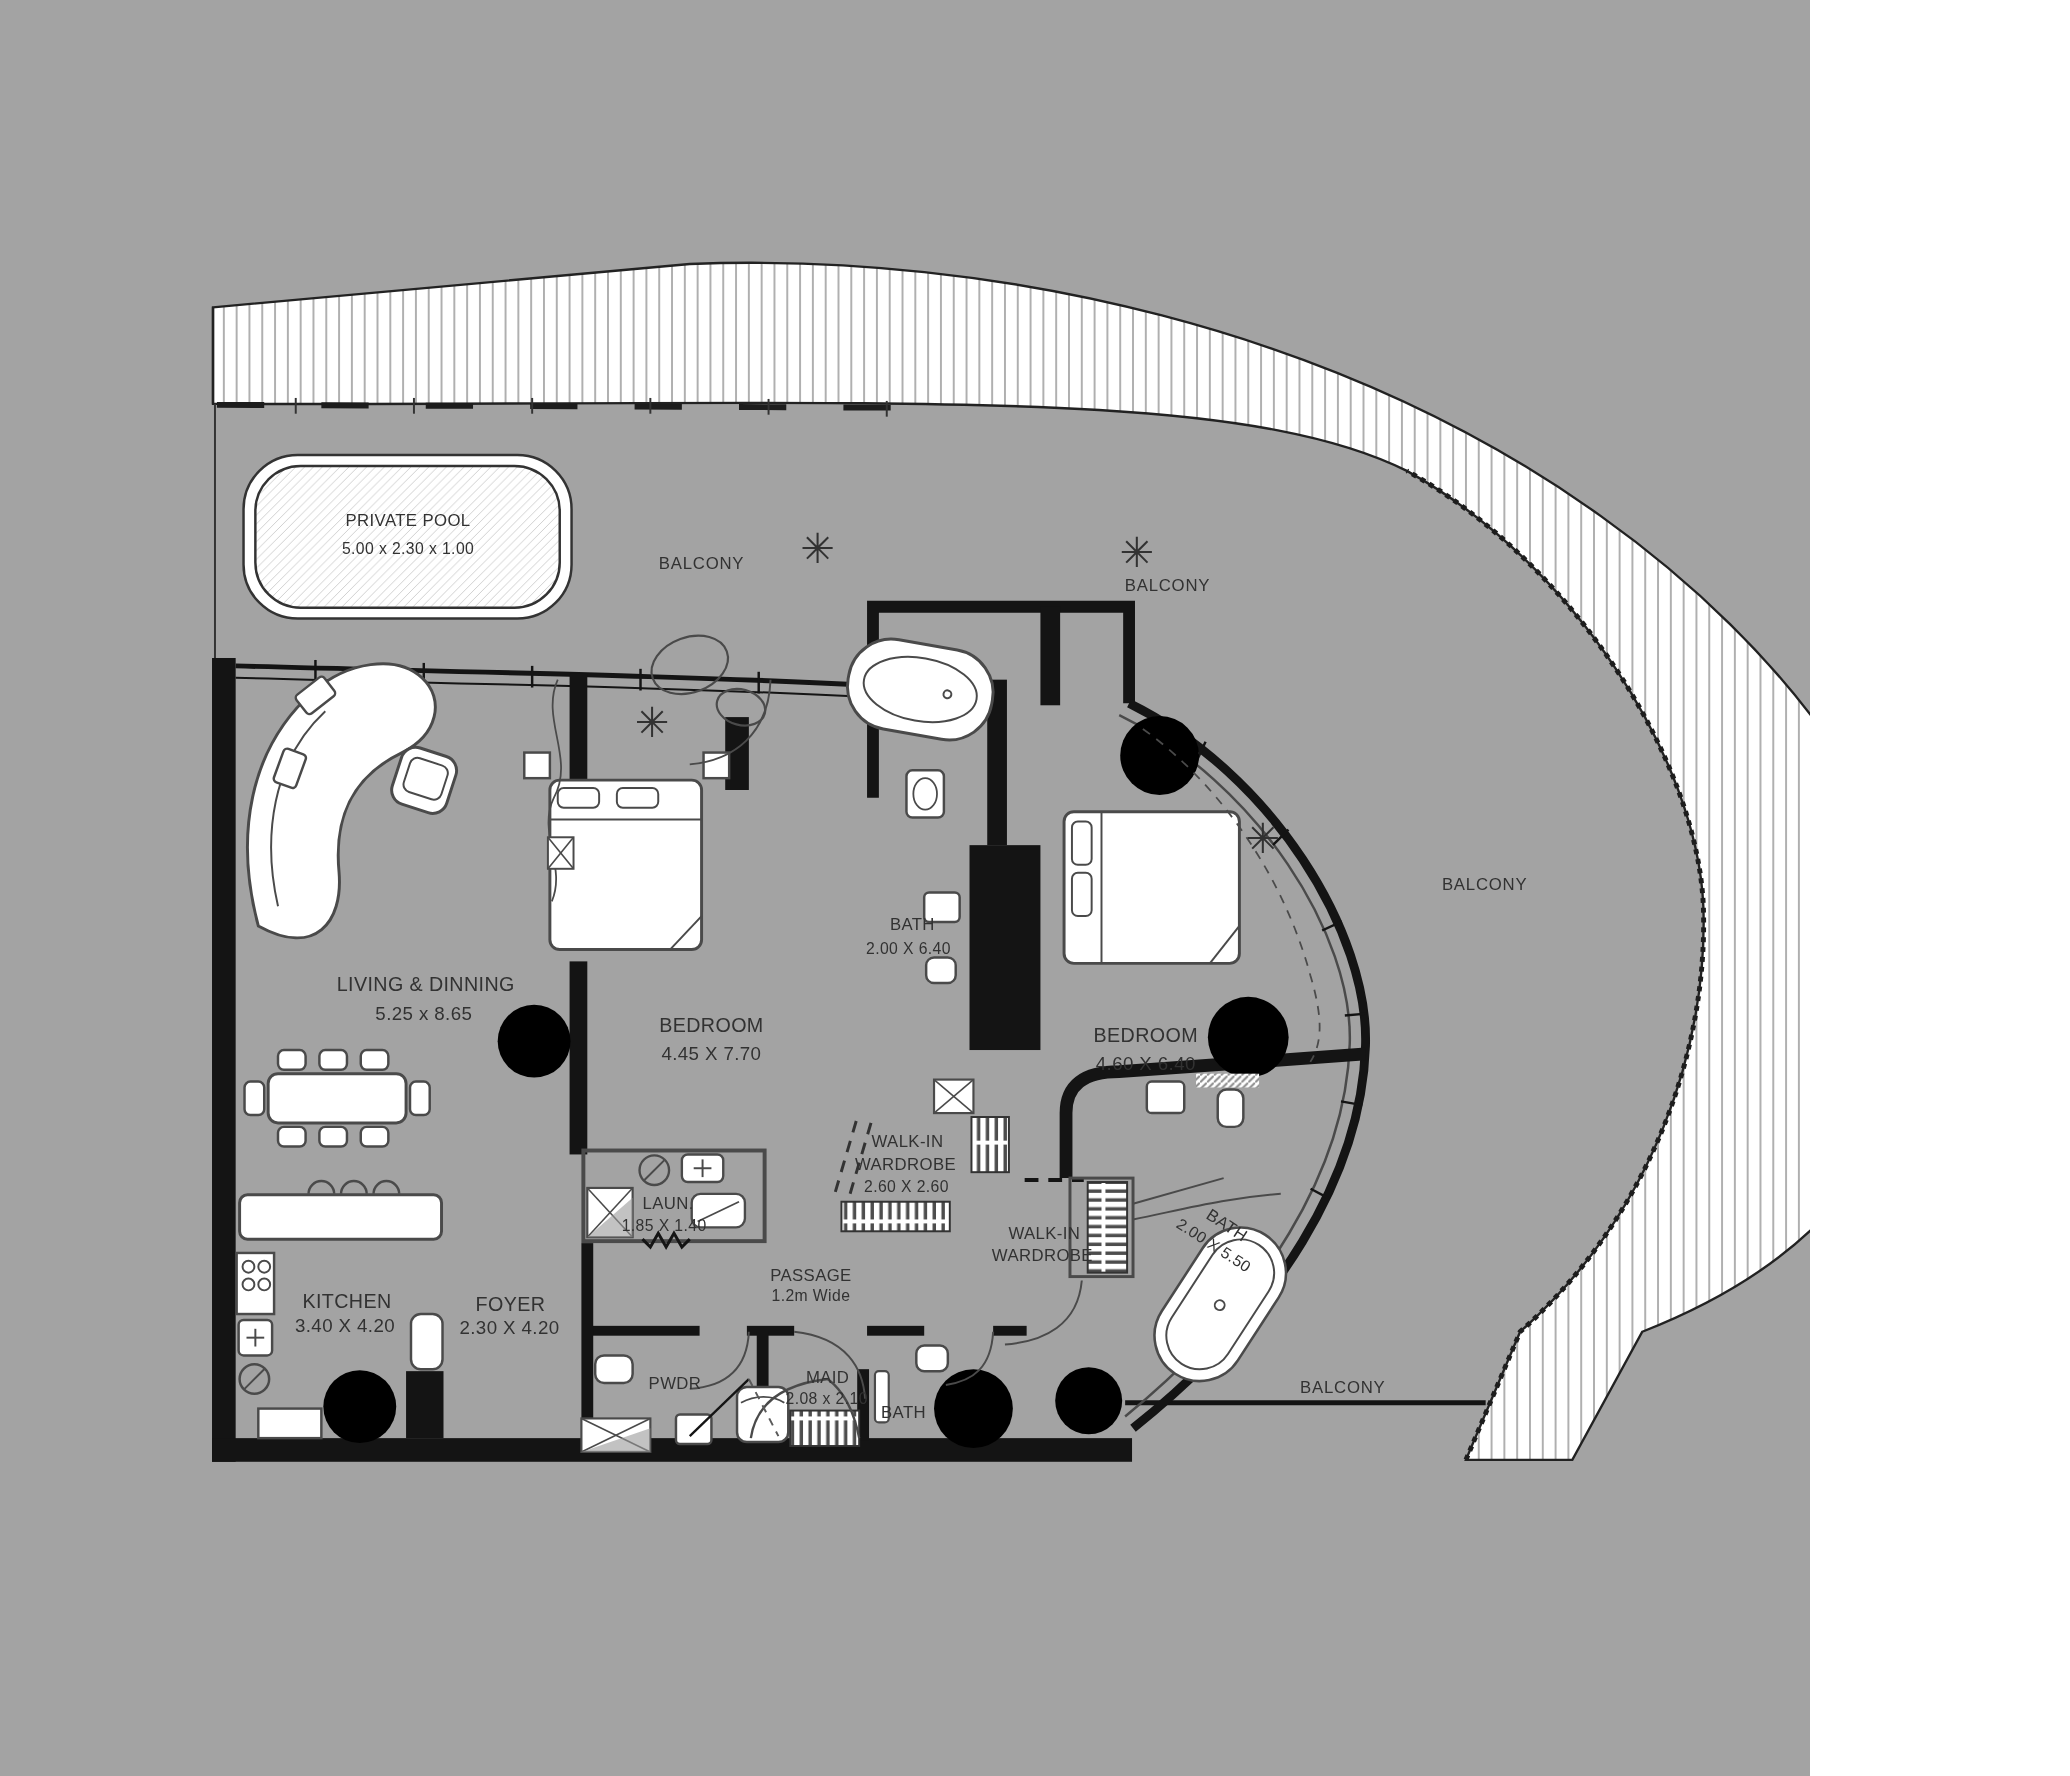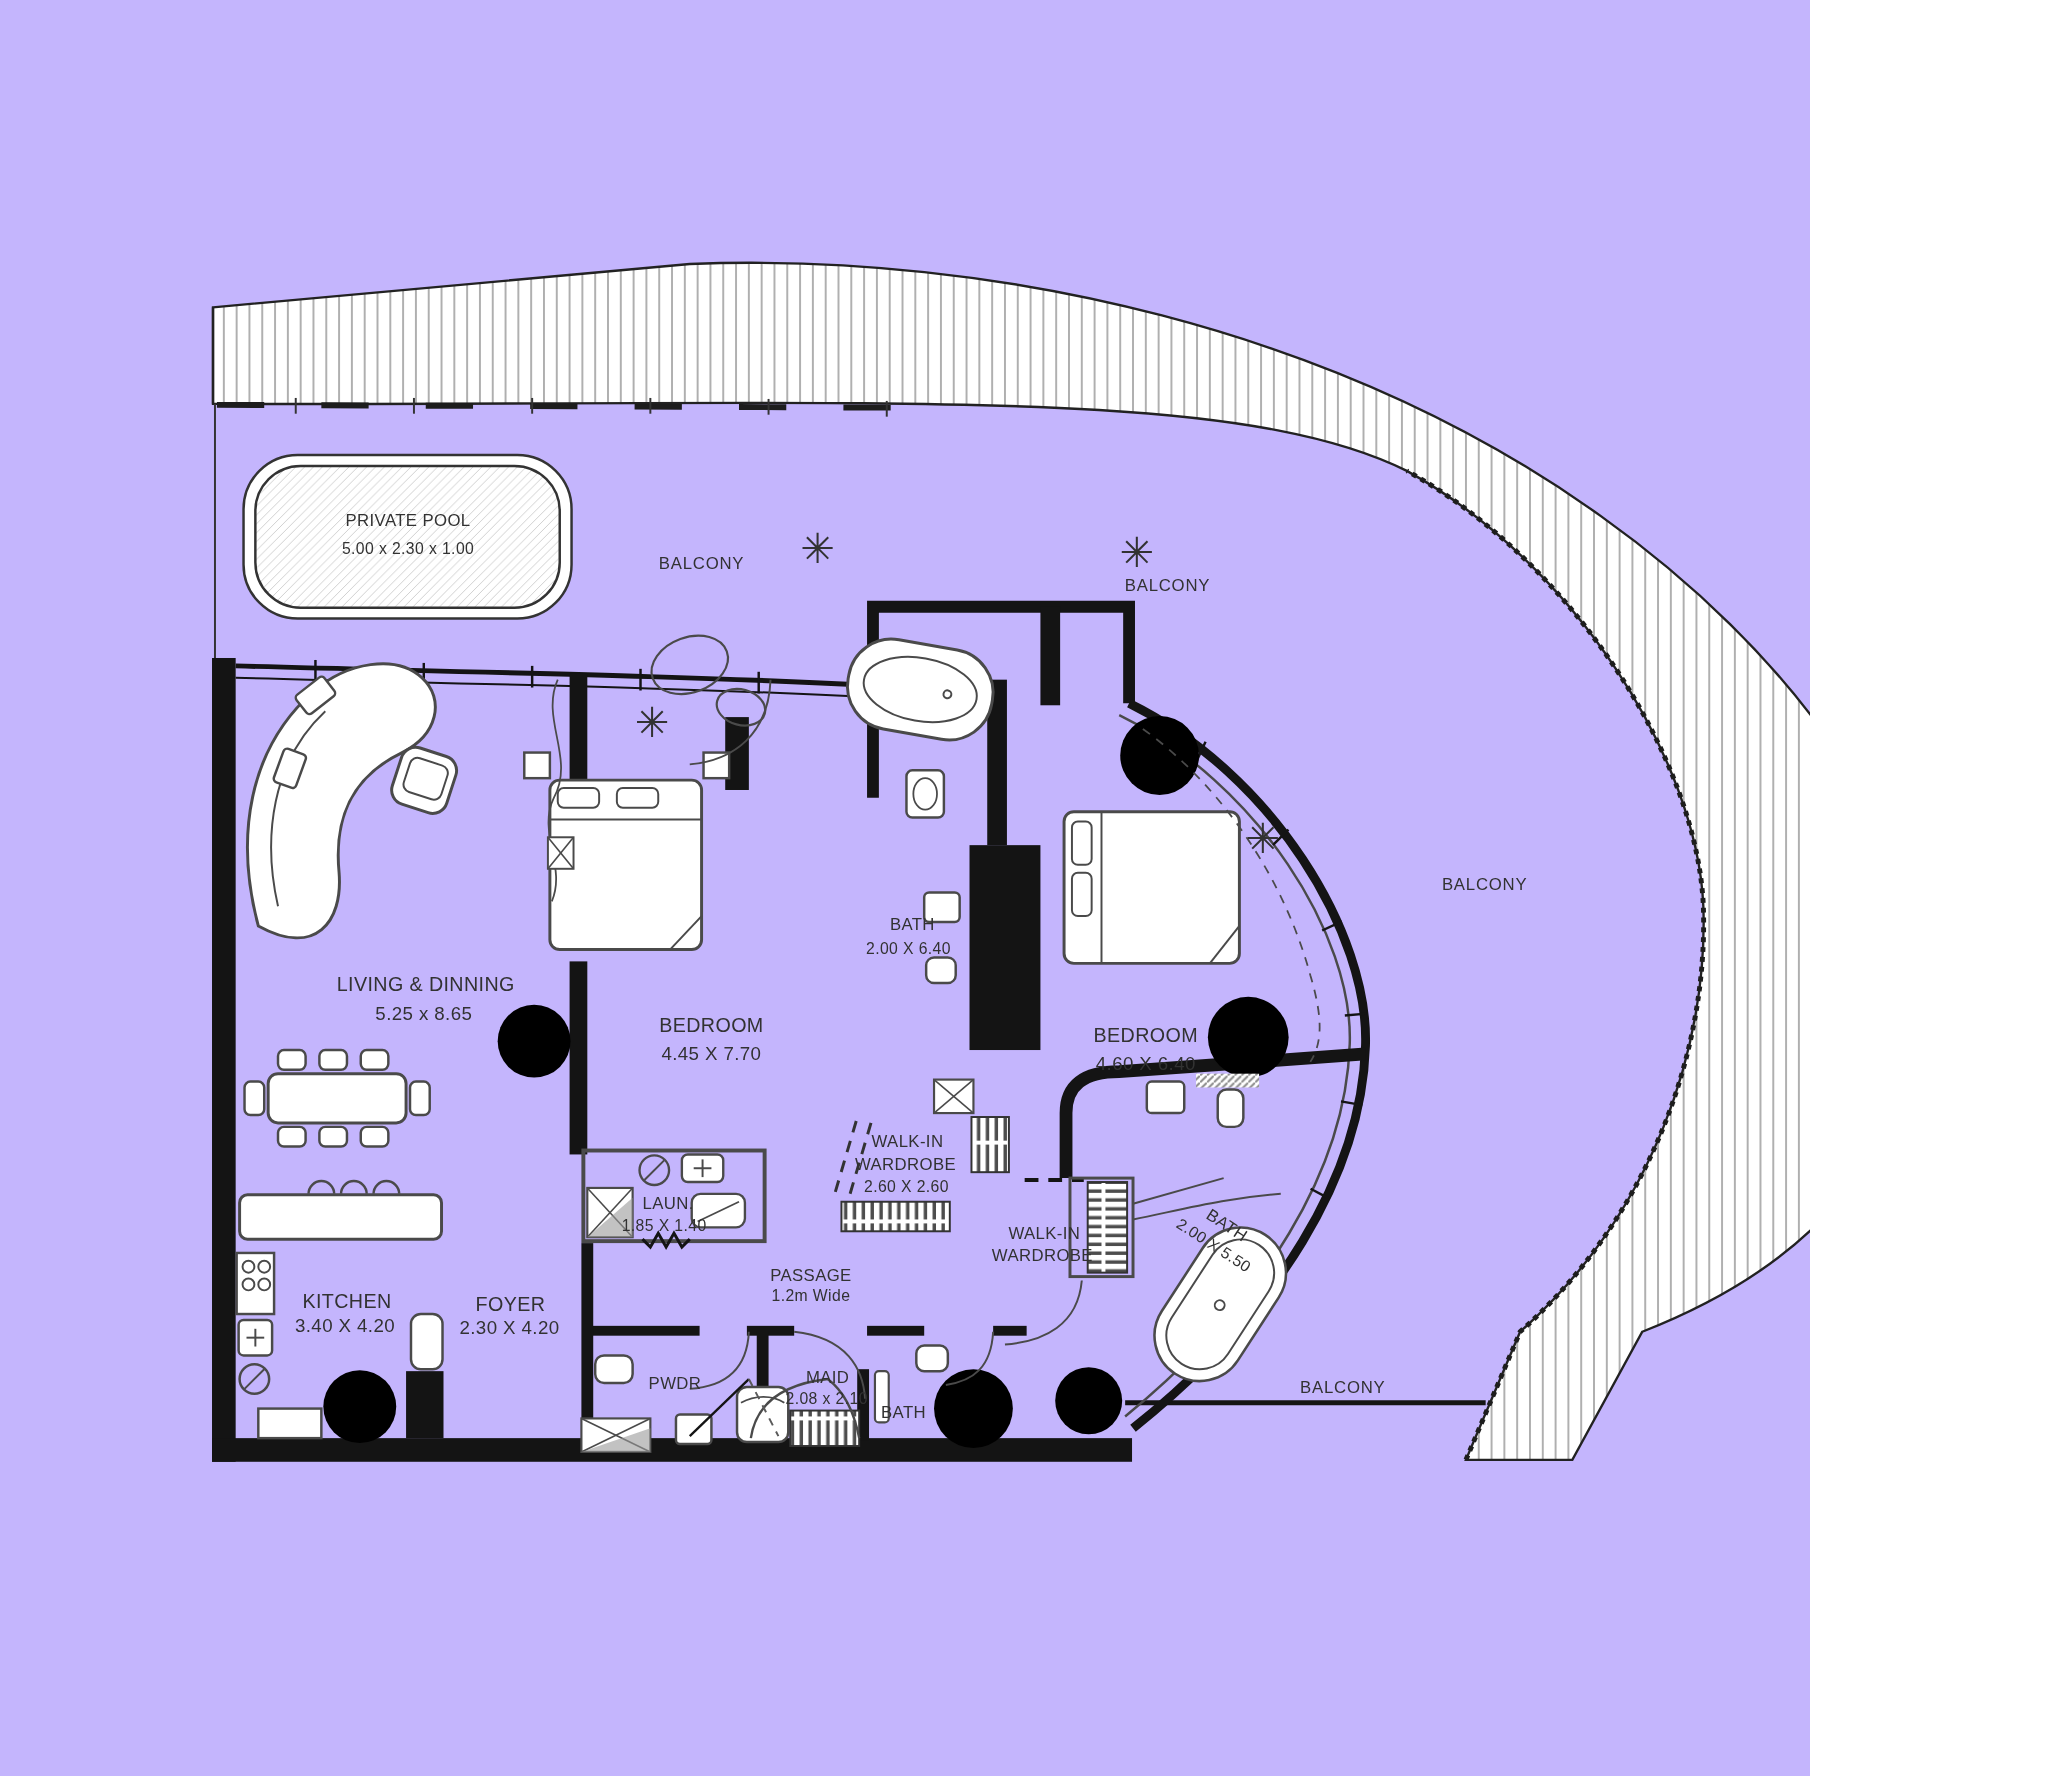--- a/index.html
+++ b/index.html
@@ -1,16 +1,16 @@
 <!DOCTYPE html>
 <html><head>
 <meta charset="utf-8">
 <style>
   html,body{margin:0;padding:0;background:#ffffff;}
-  .stage{position:relative;width:1810px;height:1776px;background:#c4b5fd;overflow:hidden;}
+  .stage{position:relative;width:1810px;height:1776px;background:#a3a3a3;overflow:hidden;}
   svg{display:block;}
   text{font-family:"Liberation Sans",sans-serif;fill:#323232;letter-spacing:.4px;}
   .room-name{font-size:20px;}
   .room-dims{font-size:19px;}
   .small-name{font-size:17px;}
   .small-dims{font-size:16px;}
   .balcony-label{font-size:17px;letter-spacing:.8px;}
   .wall{fill:#141414;}
   .wline{stroke:#141414;fill:none;}
   .thin{stroke:#4a4a4a;fill:#ffffff;}

